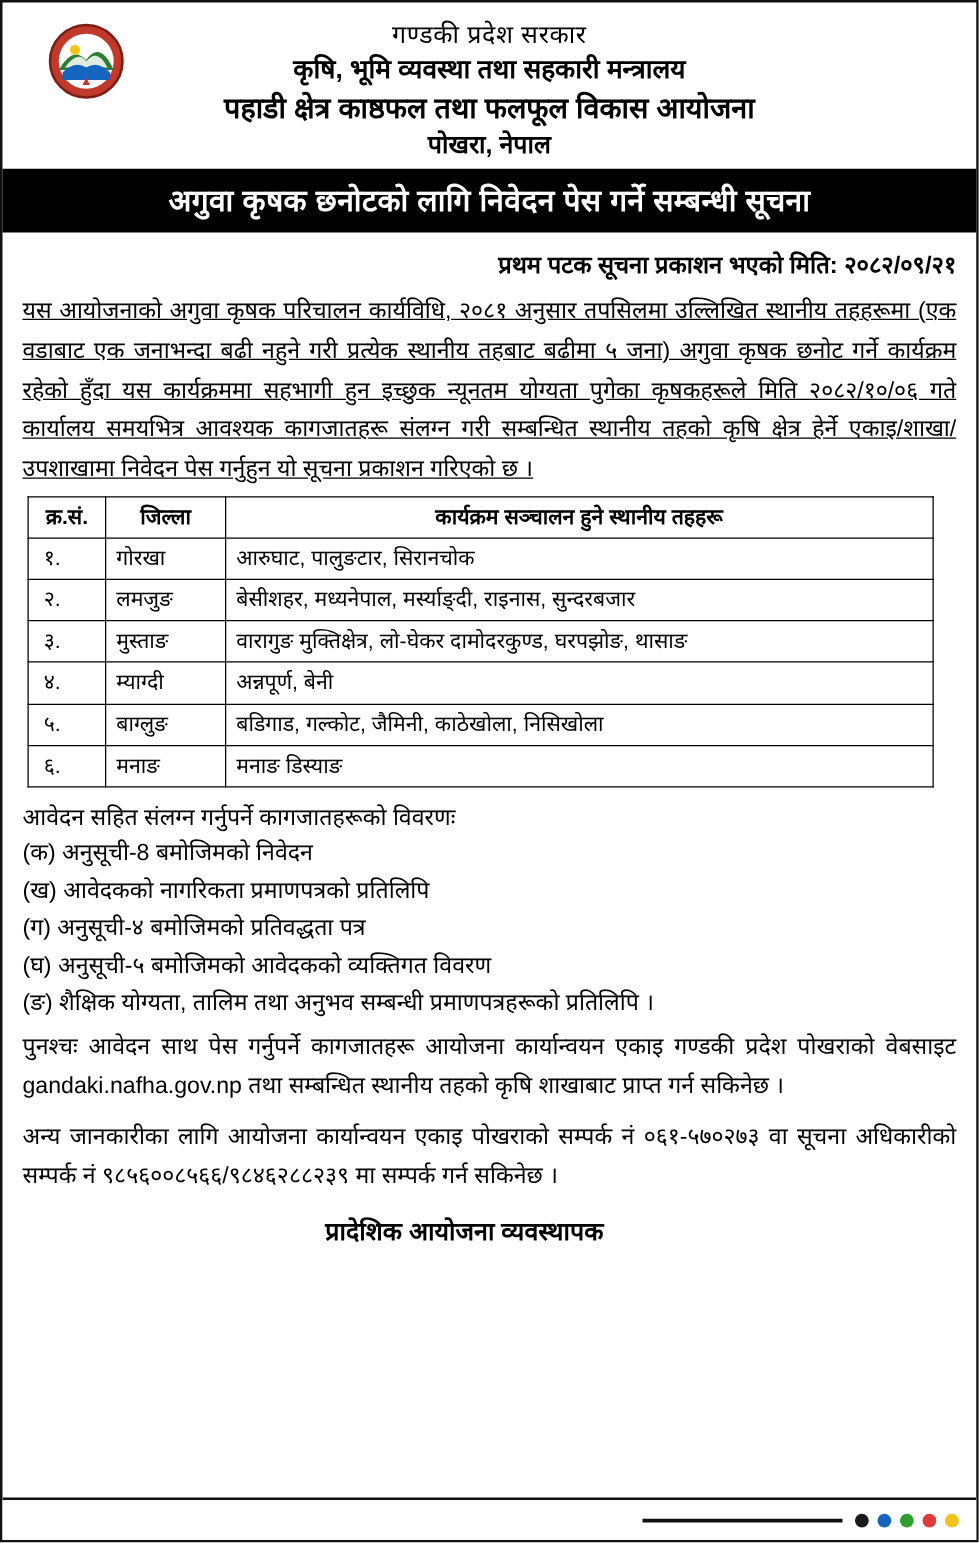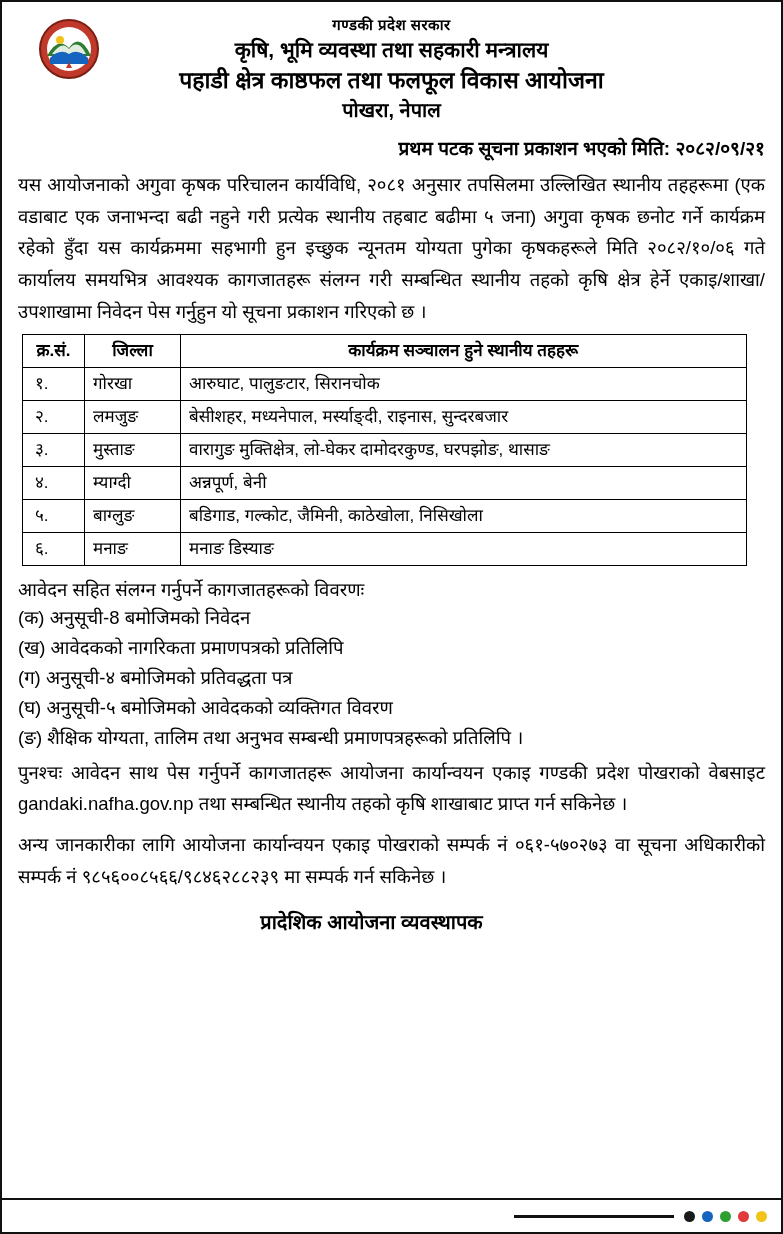--- a/index.html
+++ b/index.html
@@ -30,22 +30,22 @@
   }
   .emblem {
     position: absolute;
     left: 20px;
     top: 6px;
     width: 62px;
     height: 62px;
   }
   .emblem svg { display:block; }
   .gov-line {
-    font-size: 15px;
-    font-weight: bold;
+    font-size: 20px;
+    font-weight: normal;
     letter-spacing: .5px;
     line-height: 1.25;
     margin: 0 0 2px 0;
     text-align: center;
   }
   .ministry-line {
     font-size: 21px;
     font-weight: bold;
     line-height: 1.25;
     margin: 0 0 3px 0;
@@ -84,20 +84,21 @@
     font-size: 19px;
     font-weight: bold;
     margin: 12px 0 8px 0;
   }
   
   .body-para {
     font-size: 18.5px;
     line-height: 1.72;
     text-align: justify;
     margin: 0 0 6px 0;
+    text-decoration: underline;
   }
   .tapsil {
     font-size: 19px;
     margin: 2px 0 6px 2px;
   }
   
   table.detail {
     border-collapse: collapse;
     width: 97%;
     margin: 0 auto 10px 4px;
@@ -186,20 +187,21 @@
         <path d="M31 44 l3 6 h-6 z" fill="#c0392b"></path>
       </svg>
     </div>
 
     <div class="gov-line">गण्डकी प्रदेश सरकार</div>
     <div class="ministry-line">कृषि, भूमि व्यवस्था तथा सहकारी मन्त्रालय</div>
     <div class="project-line">पहाडी क्षेत्र काष्ठफल तथा फलफूल विकास आयोजना</div>
     <div class="place-line">पोखरा, नेपाल</div>
   </div>
 
+  <div class="banner">अगुवा कृषक छनोटको लागि निवेदन पेस गर्ने सम्बन्धी सूचना</div>
 
   <div class="pub-date">प्रथम पटक सूचना प्रकाशन भएको मिति: २०८२/०९/२१</div>
 
   <p class="body-para">यस आयोजनाको अगुवा कृषक परिचालन कार्यविधि, २०८१ अनुसार तपसिलमा उल्लिखित स्थानीय तहहरूमा (एक वडाबाट एक जनाभन्दा बढी नहुने गरी प्रत्येक स्थानीय तहबाट बढीमा ५ जना) अगुवा कृषक छनोट गर्ने कार्यक्रम रहेको हुँदा यस कार्यक्रममा सहभागी हुन इच्छुक न्यूनतम योग्यता पुगेका कृषकहरूले मिति २०८२/१०/०६ गते कार्यालय समयभित्र आवश्यक कागजातहरू संलग्न गरी सम्बन्धित स्थानीय तहको कृषि क्षेत्र हेर्ने एकाइ/शाखा/उपशाखामा निवेदन पेस गर्नुहुन यो सूचना प्रकाशन गरिएको छ ।</p>
 
 
   <table class="detail">
     <thead>
       <tr>
         <th class="sn">क्र.सं.</th>

